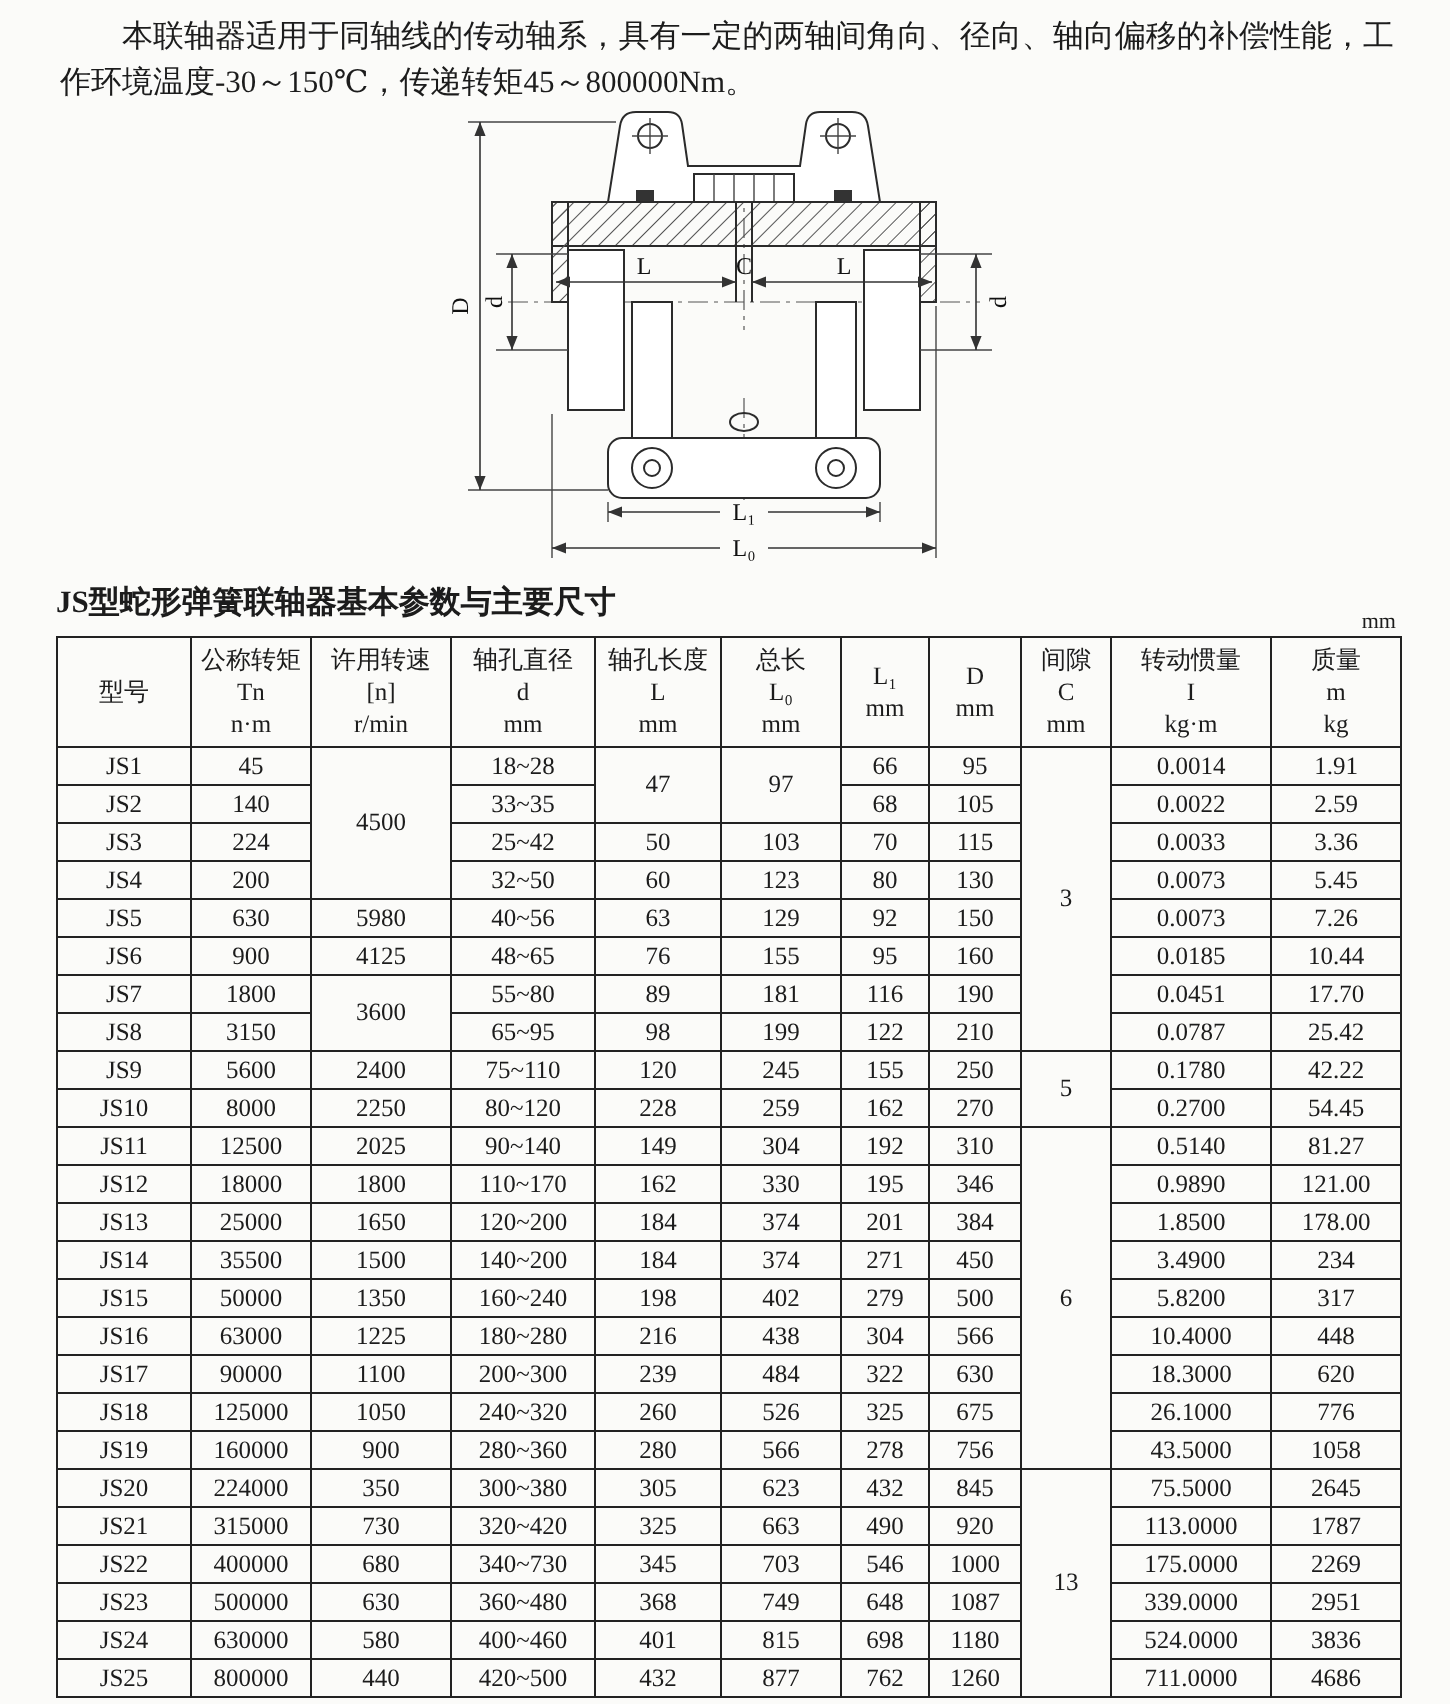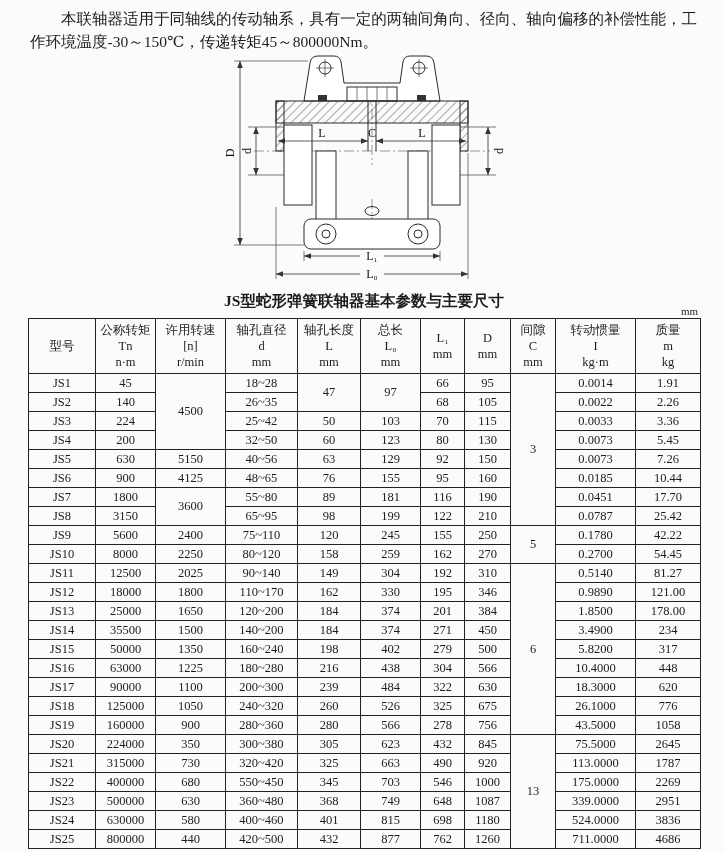--- a/index.html
+++ b/index.html
@@ -8,21 +8,21 @@
     background:#fbfbf9;color:#1c1c1c;
     font-family:"Liberation Serif","DejaVu Serif",serif;
   }
   .intro{
     padding:7px 28px 0 30px;
     font-size:15.5px;line-height:23px;text-align:justify;text-indent:2em;
   }
   .diagram{position:absolute;left:182px;top:53px;width:360px;height:235px;}
   .title-row{
     position:absolute;left:28px;top:291px;width:672px;height:24px;
-    text-align:center;font-weight:bold;font-size:15.5px;
+    font-weight:bold;font-size:15.5px;
   }
   .title-row .unit{
     position:absolute;right:2px;bottom:-2px;
     font-weight:normal;font-size:11px;
   }
   table.spec{
     position:absolute;left:28px;top:318px;width:672px;
     border-collapse:collapse;table-layout:fixed;
     border:1.5px solid #141414;
     font-size:12.5px;
@@ -205,25 +205,25 @@
         <td rowspan="2">97</td>
         <td>66</td>
         <td>95</td>
         <td rowspan="8">3</td>
         <td>0.0014</td>
         <td>1.91</td>
       </tr>
       <tr>
         <td>JS2</td>
         <td>140</td>
-        <td>26~35</td>
+        <td>33~35</td>
         <td>68</td>
         <td>105</td>
         <td>0.0022</td>
-        <td>2.26</td>
+        <td>2.59</td>
       </tr>
       <tr>
         <td>JS3</td>
         <td>224</td>
         <td>25~42</td>
         <td>50</td>
         <td>103</td>
         <td>70</td>
         <td>115</td>
         <td>0.0033</td>
@@ -236,21 +236,21 @@
         <td>60</td>
         <td>123</td>
         <td>80</td>
         <td>130</td>
         <td>0.0073</td>
         <td>5.45</td>
       </tr>
       <tr>
         <td>JS5</td>
         <td>630</td>
-        <td>5150</td>
+        <td>5980</td>
         <td>40~56</td>
         <td>63</td>
         <td>129</td>
         <td>92</td>
         <td>150</td>
         <td>0.0073</td>
         <td>7.26</td>
       </tr>
       <tr>
         <td>JS6</td>
@@ -298,21 +298,21 @@
         <td>250</td>
         <td rowspan="2">5</td>
         <td>0.1780</td>
         <td>42.22</td>
       </tr>
       <tr>
         <td>JS10</td>
         <td>8000</td>
         <td>2250</td>
         <td>80~120</td>
-        <td>158</td>
+        <td>228</td>
         <td>259</td>
         <td>162</td>
         <td>270</td>
         <td>0.2700</td>
         <td>54.45</td>
       </tr>
       <tr>
         <td>JS11</td>
         <td>12500</td>
         <td>2025</td>
@@ -443,21 +443,21 @@
         <td>663</td>
         <td>490</td>
         <td>920</td>
         <td>113.0000</td>
         <td>1787</td>
       </tr>
       <tr>
         <td>JS22</td>
         <td>400000</td>
         <td>680</td>
-        <td>550~450</td>
+        <td>340~730</td>
         <td>345</td>
         <td>703</td>
         <td>546</td>
         <td>1000</td>
         <td>175.0000</td>
         <td>2269</td>
       </tr>
       <tr>
         <td>JS23</td>
         <td>500000</td>

